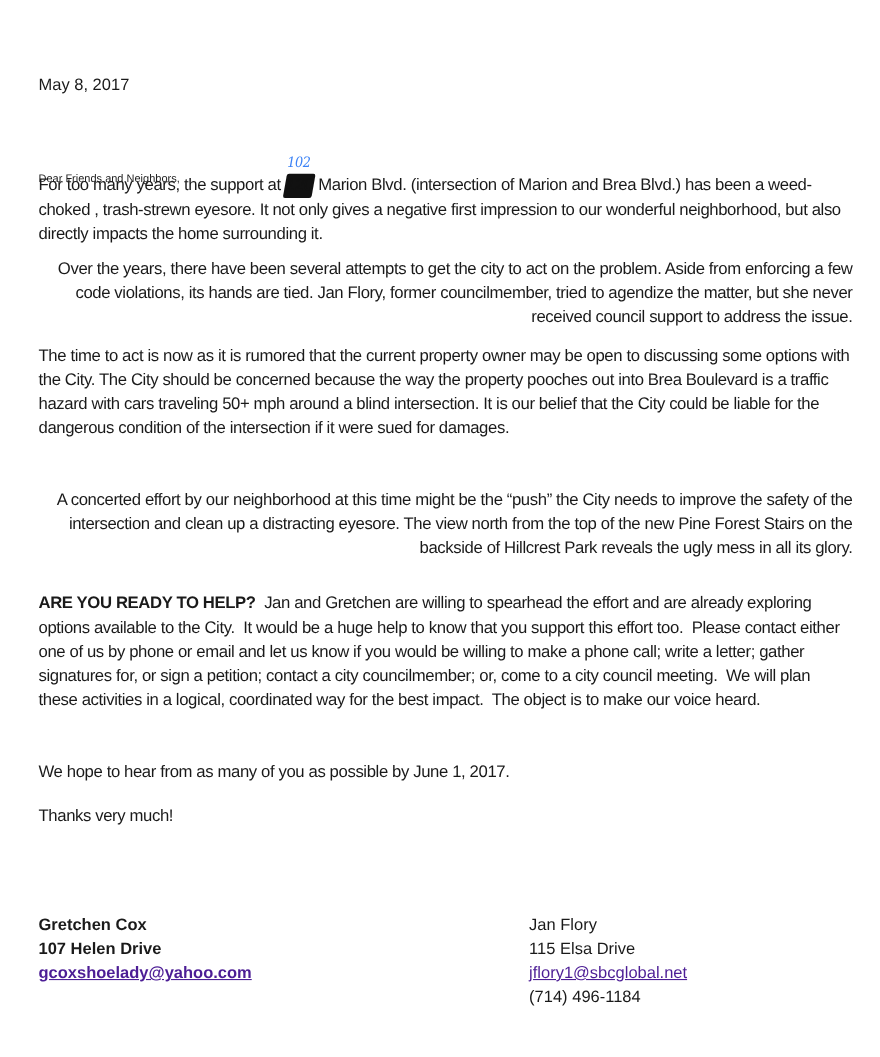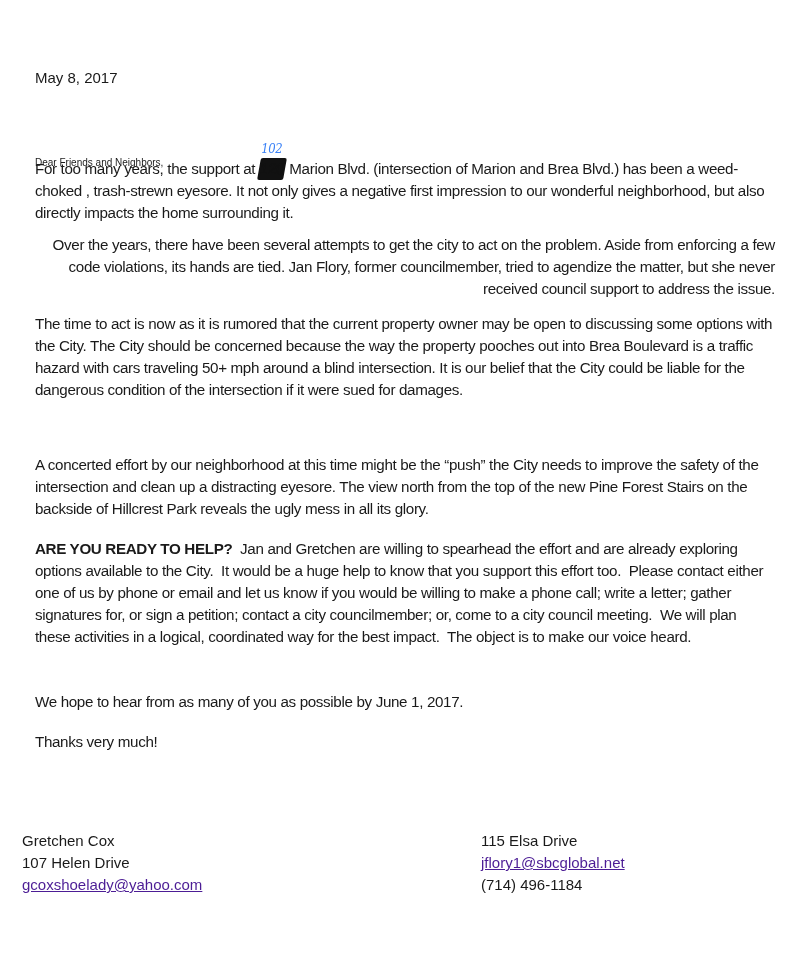--- a/index.html
+++ b/index.html
@@ -10,36 +10,36 @@
   .date { position: absolute; left: 35px; top: 41px; font-size: 15px; margin-top: 28px; }
   .salutation { position: absolute; left: 35px; top: 109px; font-size: 10px; margin-top: 48px; }
   .para {
     position: absolute; left: 35px; width: 740px;
     font-size: 15.2px; line-height: 22px; letter-spacing: -0.35px;
     font-stretch: condensed;
   }
   .p1 { top: 158px; }
   .p2 { top: 234px; text-align: right; }
   .p3 { top: 313px; }
-  .p4 { top: 454px; }
+  .p4 { top: 444px; text-align: right; }
   .p5 { top: 538px; }
   .p6 { top: 691px; }
   .p7 { top: 731px; }
   .addr-wrap { position: relative; display: inline-block; }
   .struck {
     display: inline-block; background: #111; color: #111; border-radius: 2px;
     padding: 0 1px; transform: skewX(-10deg);
   }
   .handwritten {
     position: absolute; left: 2px; top: -20px; font-style: italic;
     font-family: "DejaVu Serif", serif; font-size: 13px; color: #3b82f6;
   }
   .bold { font-weight: bold; }
   .sig { position: absolute; top: 830px; font-size: 15px; line-height: 22px; }
-  .sig-left { left: 22px; }
+  .sig-left { left: 35px; font-weight: bold; }
   .sig-right { left: 481px; }
   .sig a { color: #4c1d95; text-decoration: underline; }
   .sig div { white-space: nowrap; }
 </style>
 </head>
 <body>
 
 <div class="date">May 8, 2017</div>
 <div class="salutation">Dear Friends and Neighbors,</div>
 
@@ -58,16 +58,17 @@
 <div class="para p6">We hope to hear from as many of you as possible by June 1, 2017.</div>
 <div class="para p7">Thanks very much!</div>
 
 <div class="sig sig-left">
   <div>Gretchen Cox</div>
   <div>107 Helen Drive</div>
   <div><a href="mailto:gcoxshoelady@yahoo.com">gcoxshoelady@yahoo.com</a></div>
 </div>
 
 <div class="sig sig-right">
+  <div>Jan Flory</div>
   <div>115 Elsa Drive</div>
   <div><a href="mailto:jflory1@sbcglobal.net">jflory1@sbcglobal.net</a></div>
   <div>(714) 496-1184</div>
 </div>
 
 </body></html>

